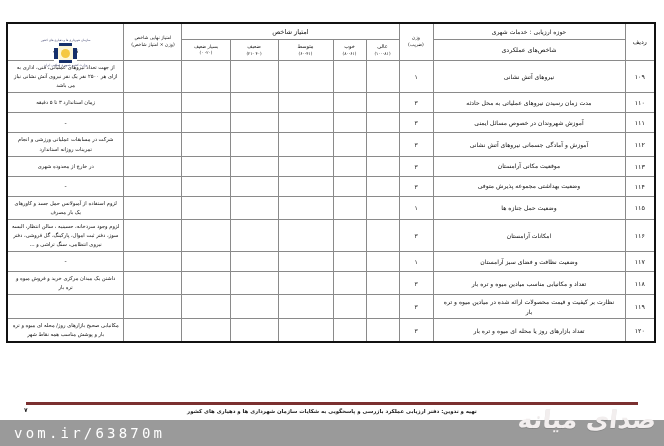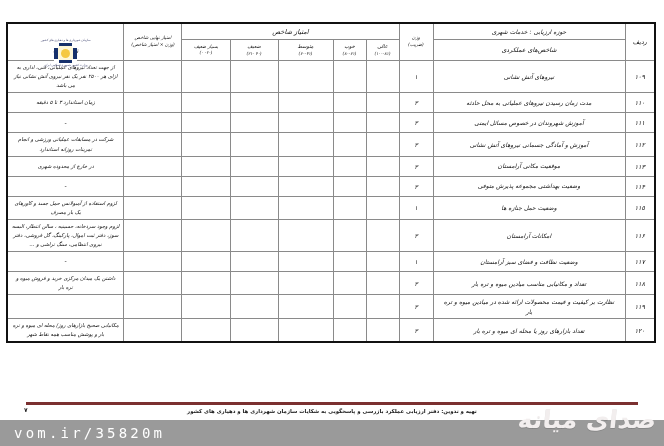--- a/index.html
+++ b/index.html
@@ -33,21 +33,20 @@
     padding:0;
     vertical-align:middle;
     text-align:center;
     font-weight:normal;
     color:#121212;
     background:#fff;
   }
   
   table.form{
     border:2px solid #111;
-    font-style:italic;
   }
   .hdr-top td{
     border-bottom:1px solid #555;
   }
   .hdr-band td{
     border-top:2px solid #111;
     border-bottom:2px solid #111;
   }
   
   col.c-radif{width:30px;}
@@ -448,16 +447,16 @@
           </tr>
         </tbody>
     </table>
   </div>
 
   <div class="footer-rule"></div>
   <div class="footer-page">۷</div>
   <div class="footer-line">تهیه و تدوین: دفتر ارزیابی  عملکرد بازرسی و پاسخگویی به شکایات سازمان شهرداری ها و دهیاری های کشور</div>
 
   <div class="wm-bar"></div>
-  <div class="wm-url">vom.ir/35820m</div>
+  <div class="wm-url">vom.ir/63870m</div>
   <div class="wm-logo">صدای میانه</div>
 
 </div>
 
 </body></html>

